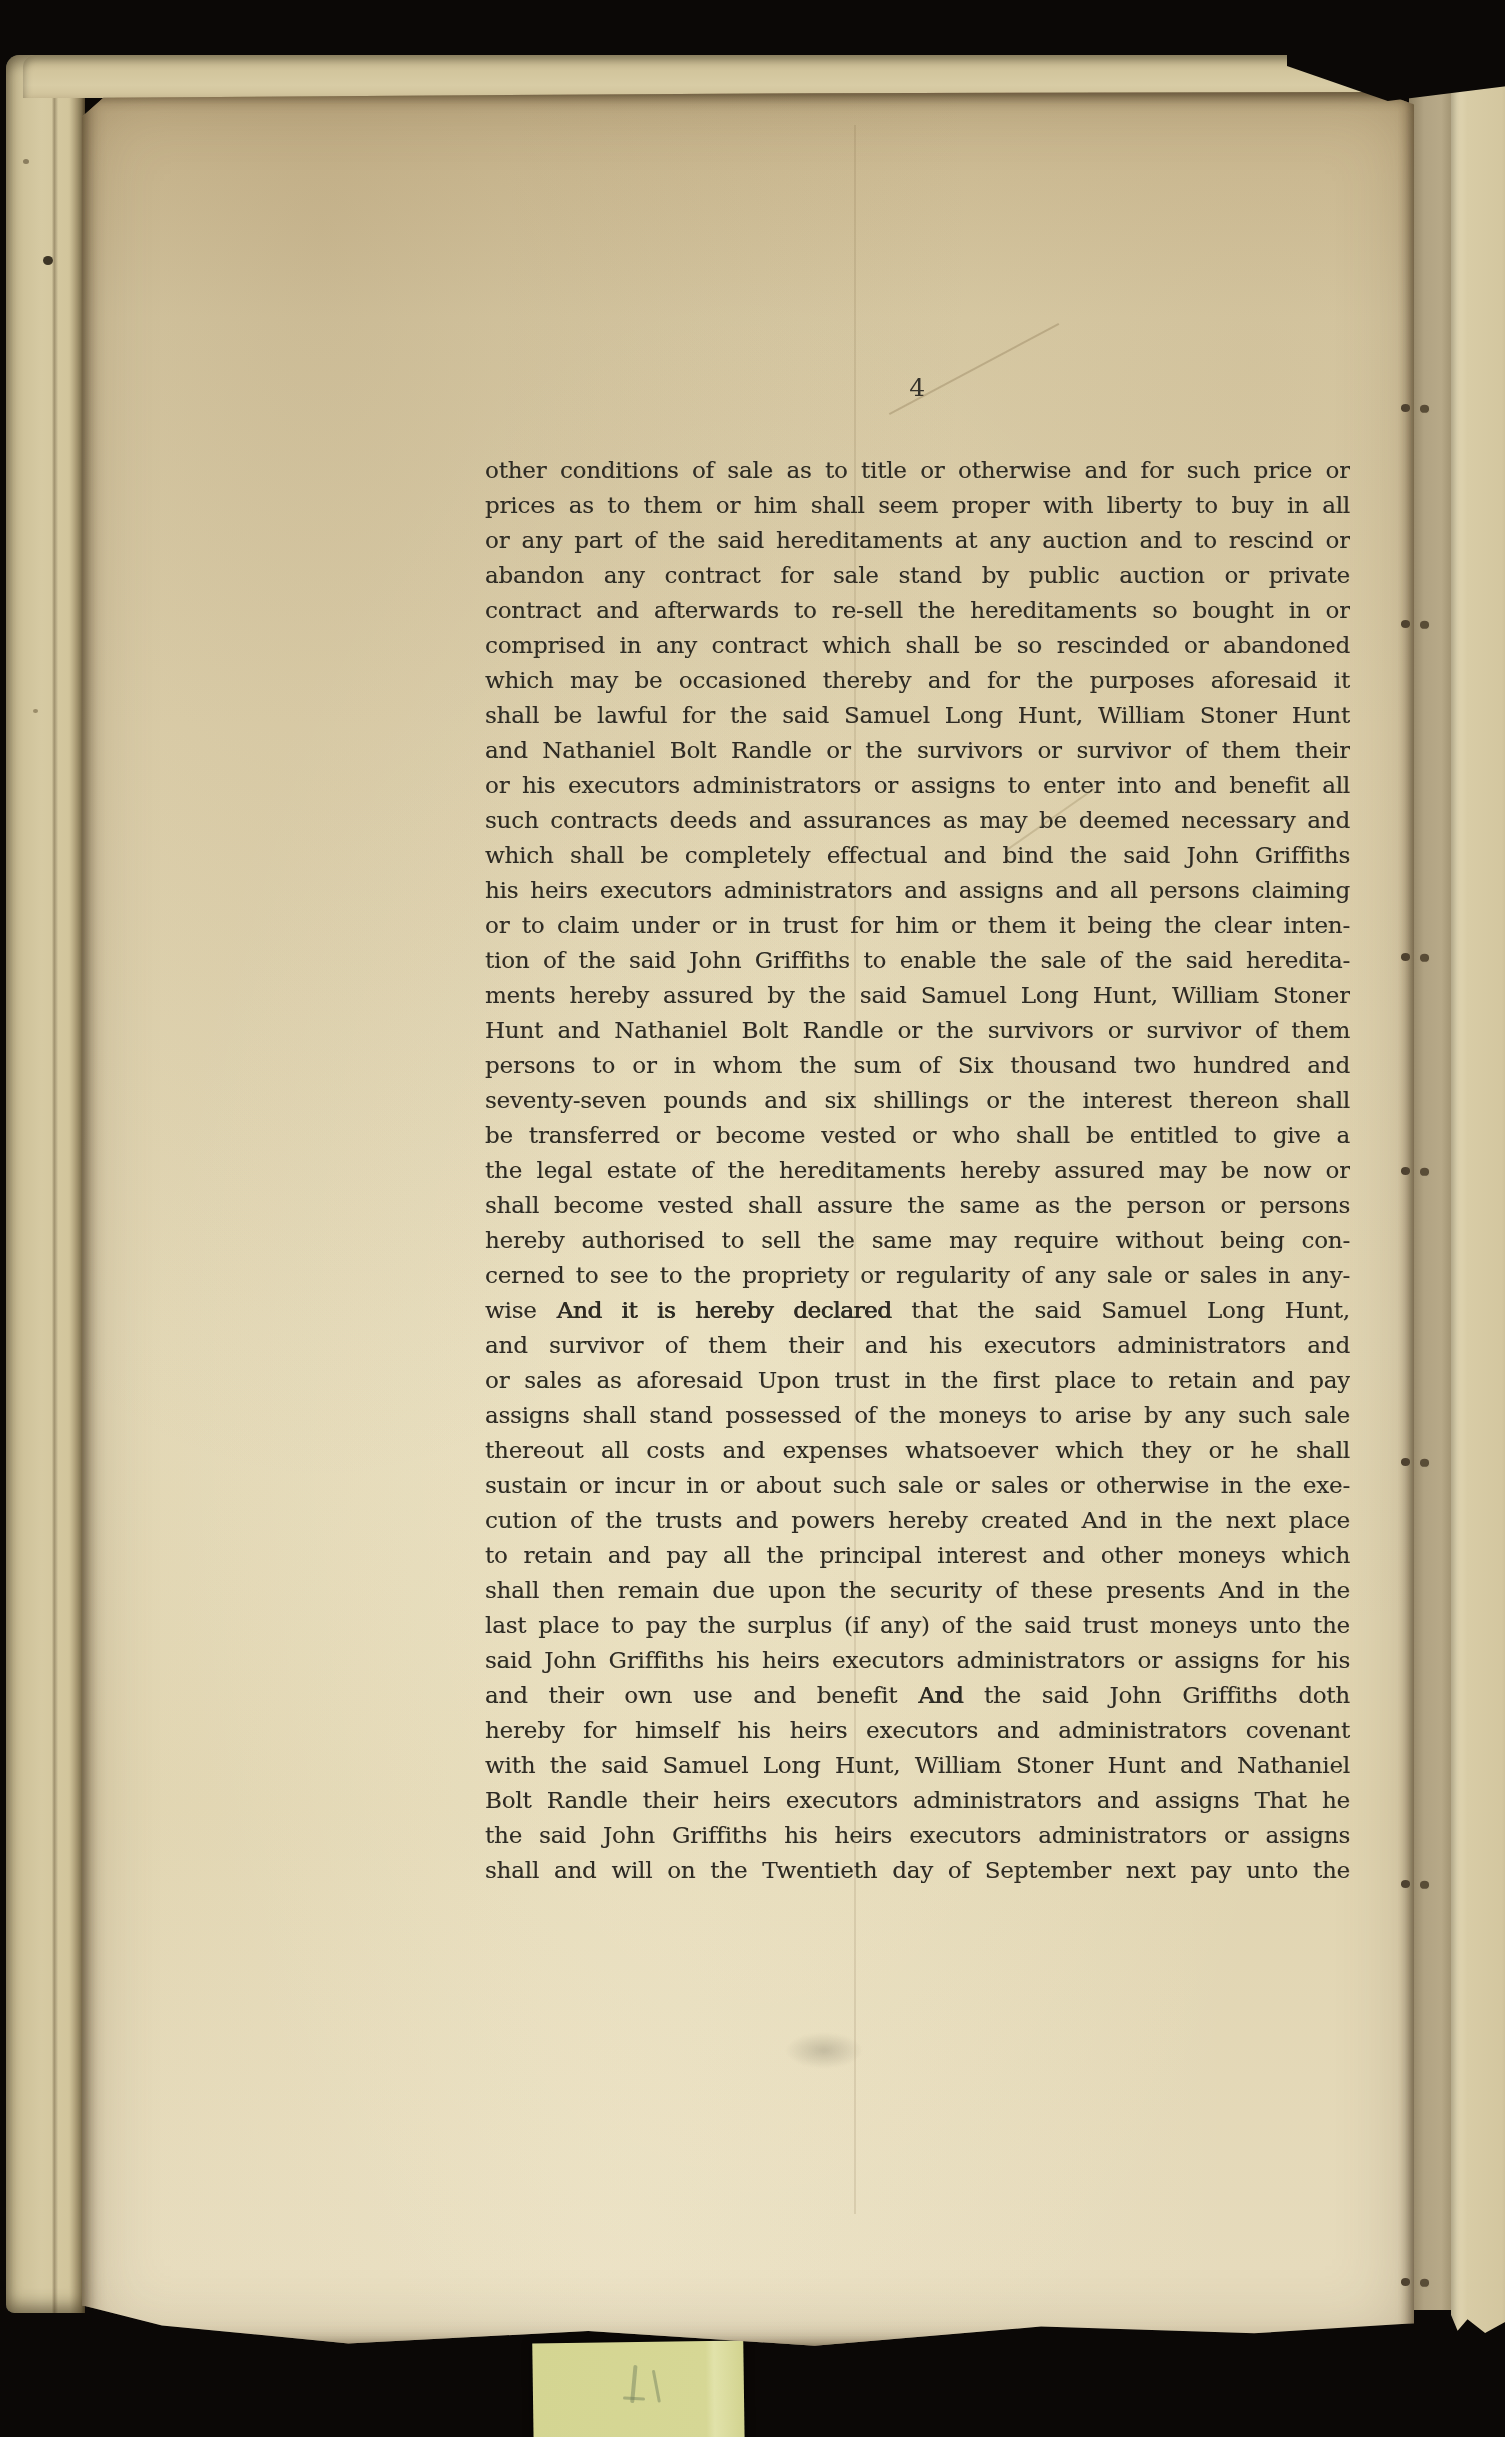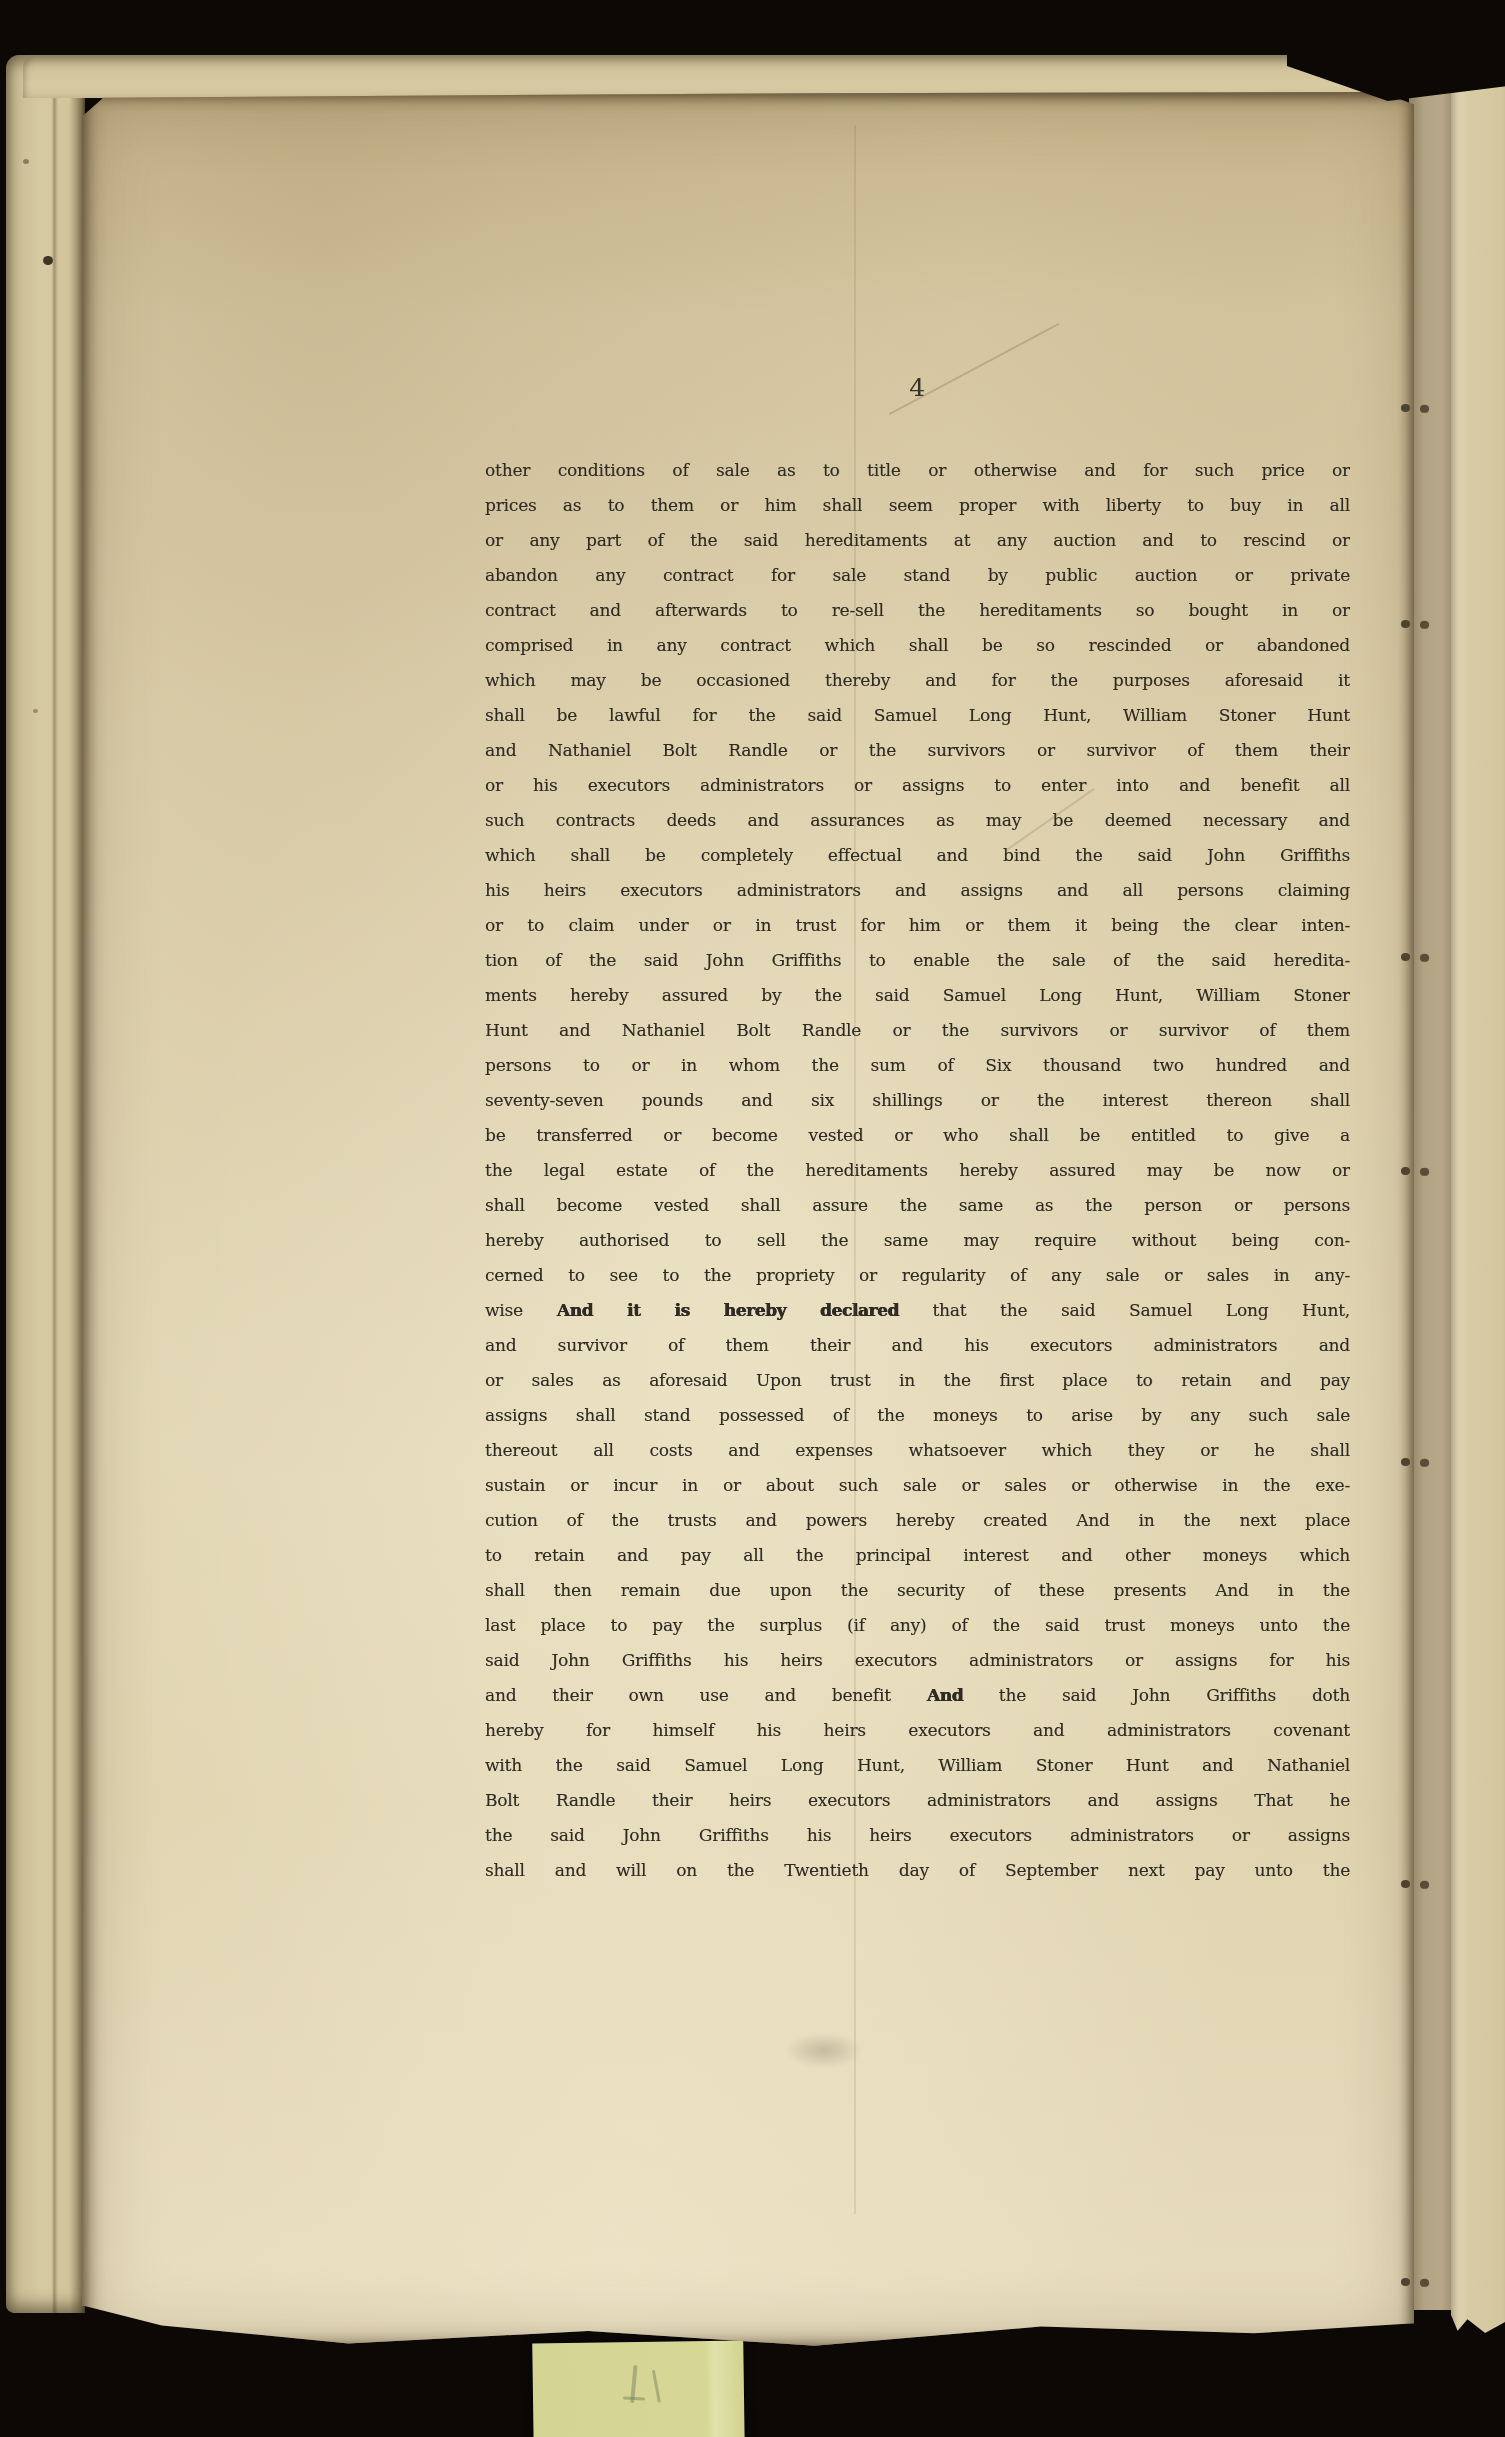--- a/index.html
+++ b/index.html
@@ -55,24 +55,24 @@
      box-shadow:inset 0 0 75px rgba(92,72,40,.32),
                 inset 0 4.2px 13.4px rgba(55,42,22,.55),
                 inset 5.9px 0 16.7px rgba(60,46,25,.38),
                 inset -4.2px 0 11.7px rgba(60,46,25,.30),
                 inset 0 -6.7px 18.4px rgba(80,62,34,.28);}
 
   .page-number{position:absolute;left:403px;top:281px;width:865px;
      text-align:center;font-size:25px;color:#35322a;letter-spacing:0.8px;}
 
   .text-block{position:absolute;left:403px;top:361px;width:865px;color:#2e2b24;}
-  .line{font-size:17px;line-height:35px;height:35px;overflow:hidden;
+  .line{font-size:23px;line-height:35px;height:35px;overflow:hidden;
      letter-spacing:-0.2px;text-align:justify;text-align-last:justify;
      text-shadow:0.3px 0.3px 0 rgba(46,43,36,.35);}
-  .gothic{font-weight:bold;letter-spacing:-0.4px;
+  .gothic{font-weight:normal;letter-spacing:-0.4px;
      text-shadow:0.7px 0 0 currentColor, 0.3px 0.3px 0 rgba(46,43,36,.5);margin-top:23px;}
 
   
   .crease-v{position:absolute;left:854px;top:125px;width:1.7px;height:2089px;
      background:rgba(110,90,55,.14);z-index:5;}
   .scratch1{position:absolute;left:878px;top:368px;width:192px;height:1.7px;
      background:rgba(120,98,60,.28);transform:rotate(-28deg);z-index:5;}
   .scratch2{position:absolute;left:995px;top:819px;width:109px;height:1.7px;
      background:rgba(120,98,60,.22);transform:rotate(-35deg);z-index:5;}
   .speck{position:absolute;border-radius:50%;background:#3d3526;z-index:6;}

